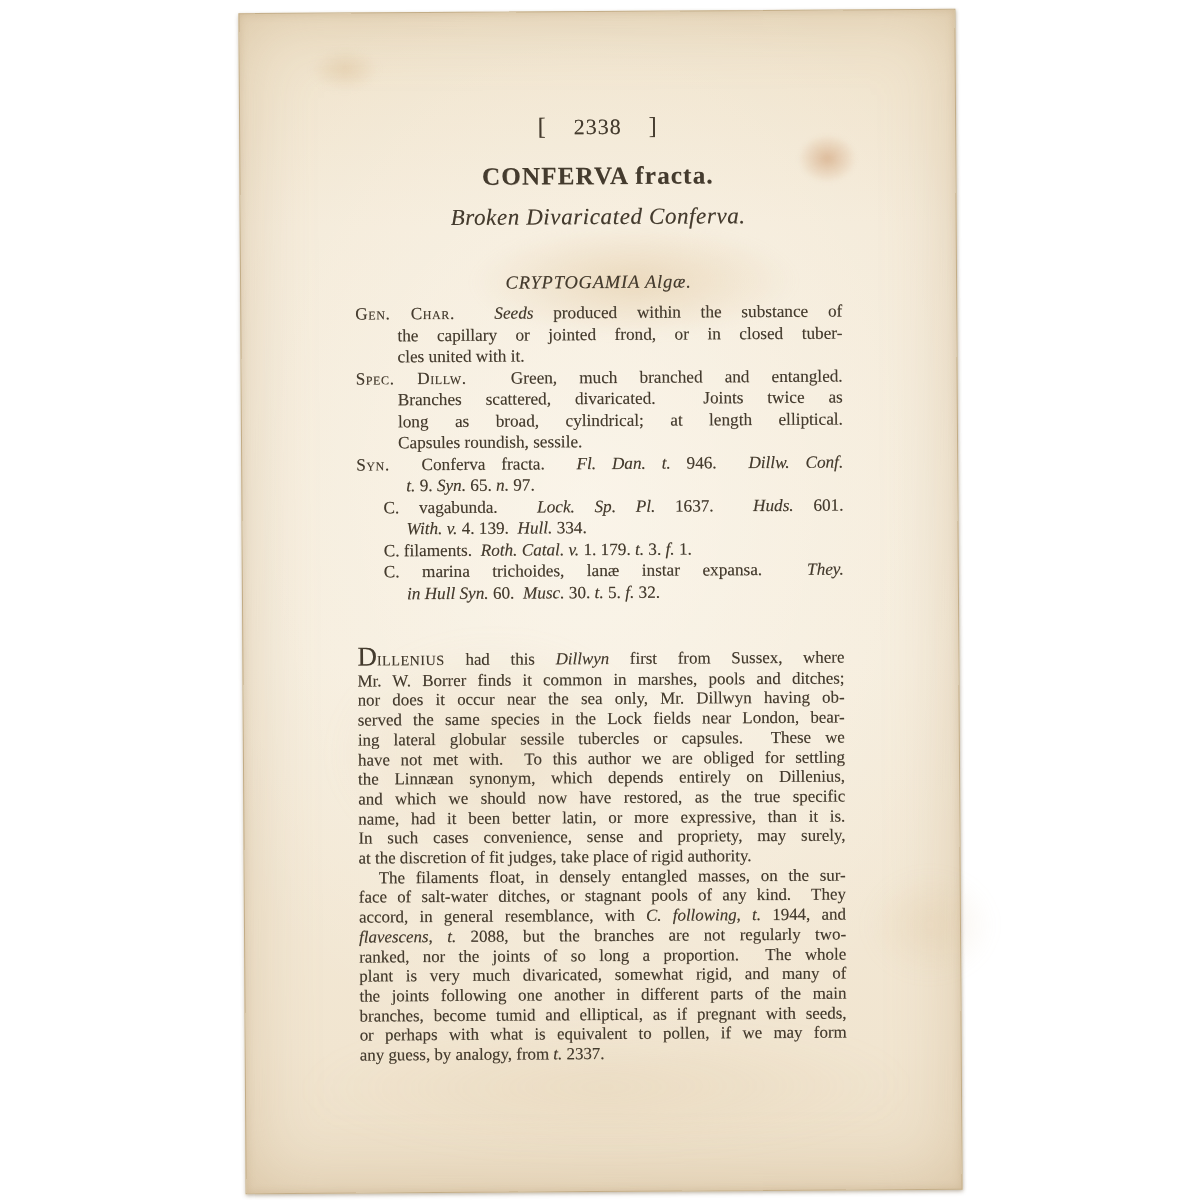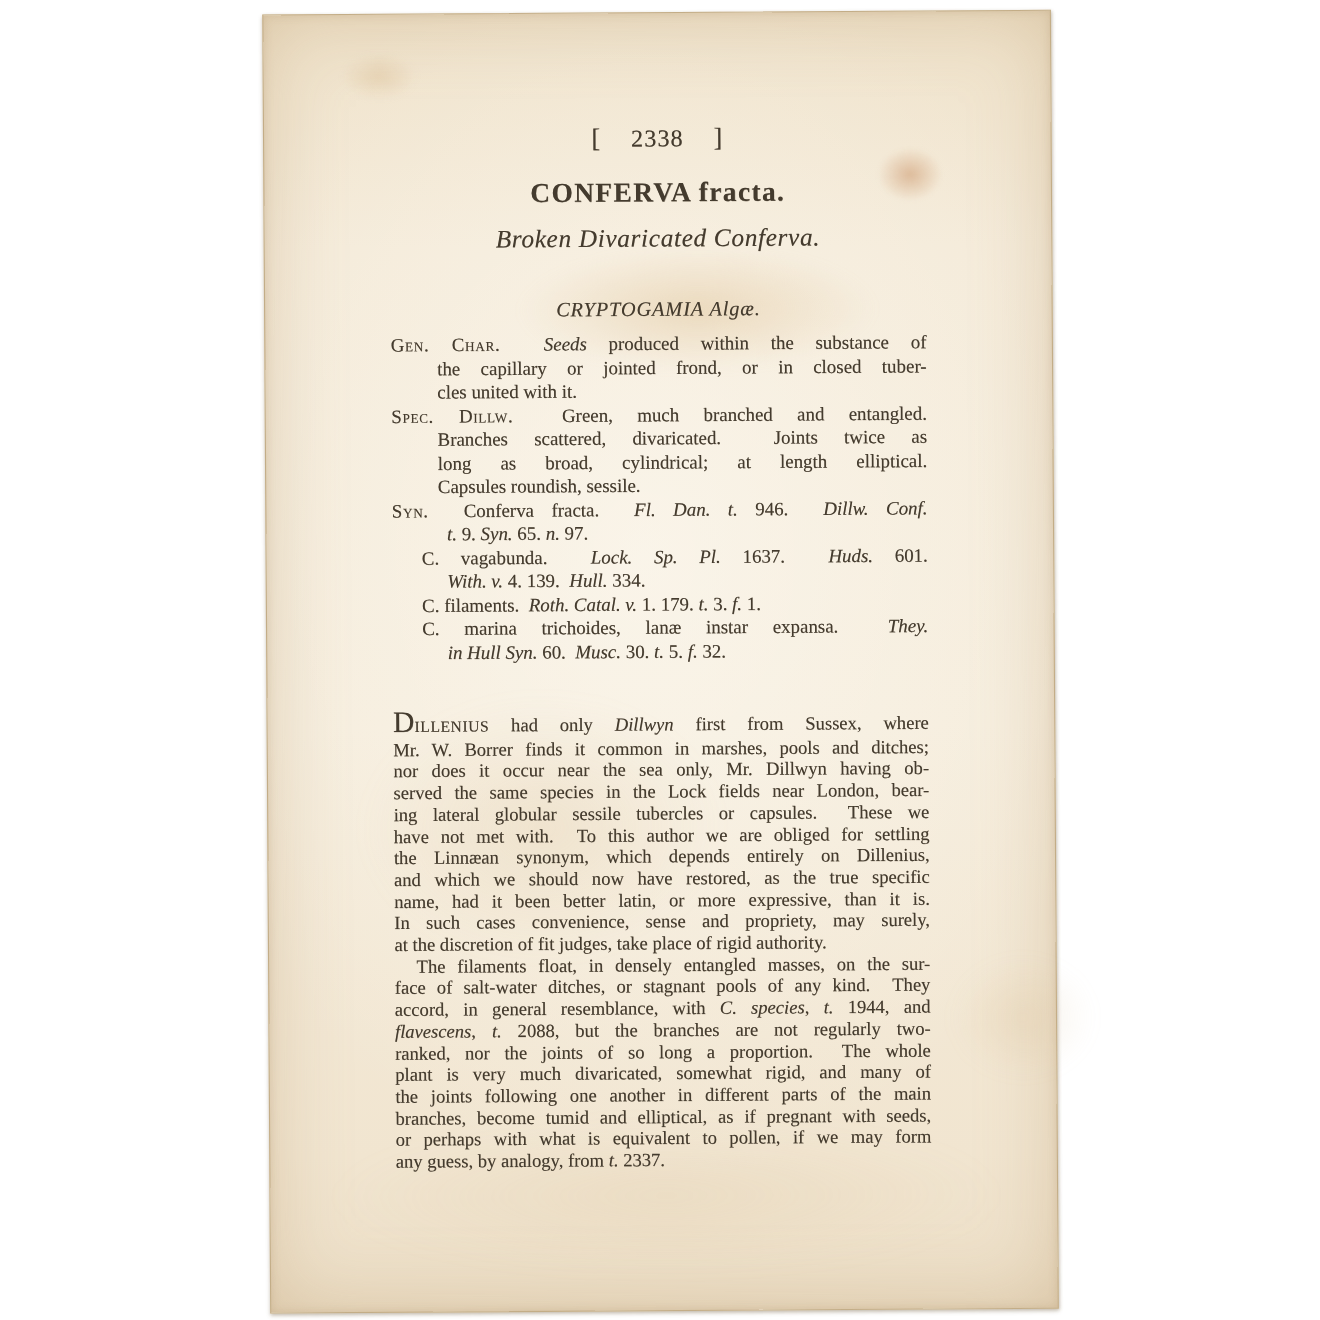--- a/index.html
+++ b/index.html
@@ -176,34 +176,34 @@
         <div class="ln i1 nj"><span>Capsules roundish, sessile.</span></div>
         <div class="ln"><span class="sc">Syn.</span><span>  Conferva fracta.  </span><span class="it">Fl. Dan. t.</span><span> 946.  </span><span class="it">Dillw. Conf.</span></div>
         <div class="ln i3 nj"><span class="it">t.</span><span> 9. </span><span class="it">Syn.</span><span> 65. </span><span class="it">n.</span><span> 97.</span></div>
         <div class="ln i2"><span>C. vagabunda.  </span><span class="it">Lock. Sp. Pl.</span><span> 1637.  </span><span class="it">Huds.</span><span> 601.</span></div>
         <div class="ln i3 nj"><span class="it">With. v.</span><span> 4. 139.  </span><span class="it">Hull.</span><span> 334.</span></div>
         <div class="ln i2 nj"><span>C. filaments.  </span><span class="it">Roth. Catal. v.</span><span> 1. 179. </span><span class="it">t.</span><span> 3. </span><span class="it">f.</span><span> 1.</span></div>
         <div class="ln i2"><span>C. marina trichoides, lanæ instar expansa.  </span><span class="it">They.</span></div>
         <div class="ln i3 nj"><span class="it">in Hull Syn.</span><span> 60.  </span><span class="it">Musc.</span><span> 30. </span><span class="it">t.</span><span> 5. </span><span class="it">f.</span><span> 32.</span></div>
       </div>
     <div id="paras" class="paras">
-        <div class="ln"><span class="dc">D</span><span class="cs">ILLENIUS</span><span> had only </span><span class="it">Dillwyn</span><span> first from Sussex, where</span></div>
+        <div class="ln"><span class="dc">D</span><span class="cs">ILLENIUS</span><span> had this </span><span class="it">Dillwyn</span><span> first from Sussex, where</span></div>
         <div class="ln"><span>Mr. W. Borrer finds it common in marshes, pools and ditches;</span></div>
         <div class="ln"><span>nor does it occur near the sea only, Mr. Dillwyn having ob-</span></div>
         <div class="ln"><span>served the same species in the Lock fields near London, bear-</span></div>
         <div class="ln"><span>ing lateral globular sessile tubercles or capsules.  These we</span></div>
         <div class="ln"><span>have not met with.  To this author we are obliged for settling</span></div>
         <div class="ln"><span>the Linnæan synonym, which depends entirely on Dillenius,</span></div>
         <div class="ln"><span>and which we should now have restored, as the true specific</span></div>
         <div class="ln"><span>name, had it been better latin, or more expressive, than it is.</span></div>
         <div class="ln"><span>In such cases convenience, sense and propriety, may surely,</span></div>
         <div class="ln nj"><span>at the discretion of fit judges, take place of rigid authority.</span></div>
         <div class="ln pi"><span>The filaments float, in densely entangled masses, on the sur-</span></div>
         <div class="ln"><span>face of salt-water ditches, or stagnant pools of any kind.  They</span></div>
-        <div class="ln"><span>accord, in general resemblance, with </span><span class="it">C. species</span><span>, </span><span class="it">t.</span><span> 1944, and</span></div>
+        <div class="ln"><span>accord, in general resemblance, with </span><span class="it">C. following</span><span>, </span><span class="it">t.</span><span> 1944, and</span></div>
         <div class="ln"><span class="it">flavescens</span><span>, </span><span class="it">t.</span><span> 2088, but the branches are not regularly two-</span></div>
         <div class="ln"><span>ranked, nor the joints of so long a proportion.  The whole</span></div>
         <div class="ln"><span>plant is very much divaricated, somewhat rigid, and many of</span></div>
         <div class="ln"><span>the joints following one another in different parts of the main</span></div>
         <div class="ln"><span>branches, become tumid and elliptical, as if pregnant with seeds,</span></div>
         <div class="ln"><span>or perhaps with what is equivalent to pollen, if we may form</span></div>
         <div class="ln nj"><span>any guess, by analogy, from </span><span class="it">t.</span><span> 2337.</span></div>
       </div>
   </div>
 </div>

